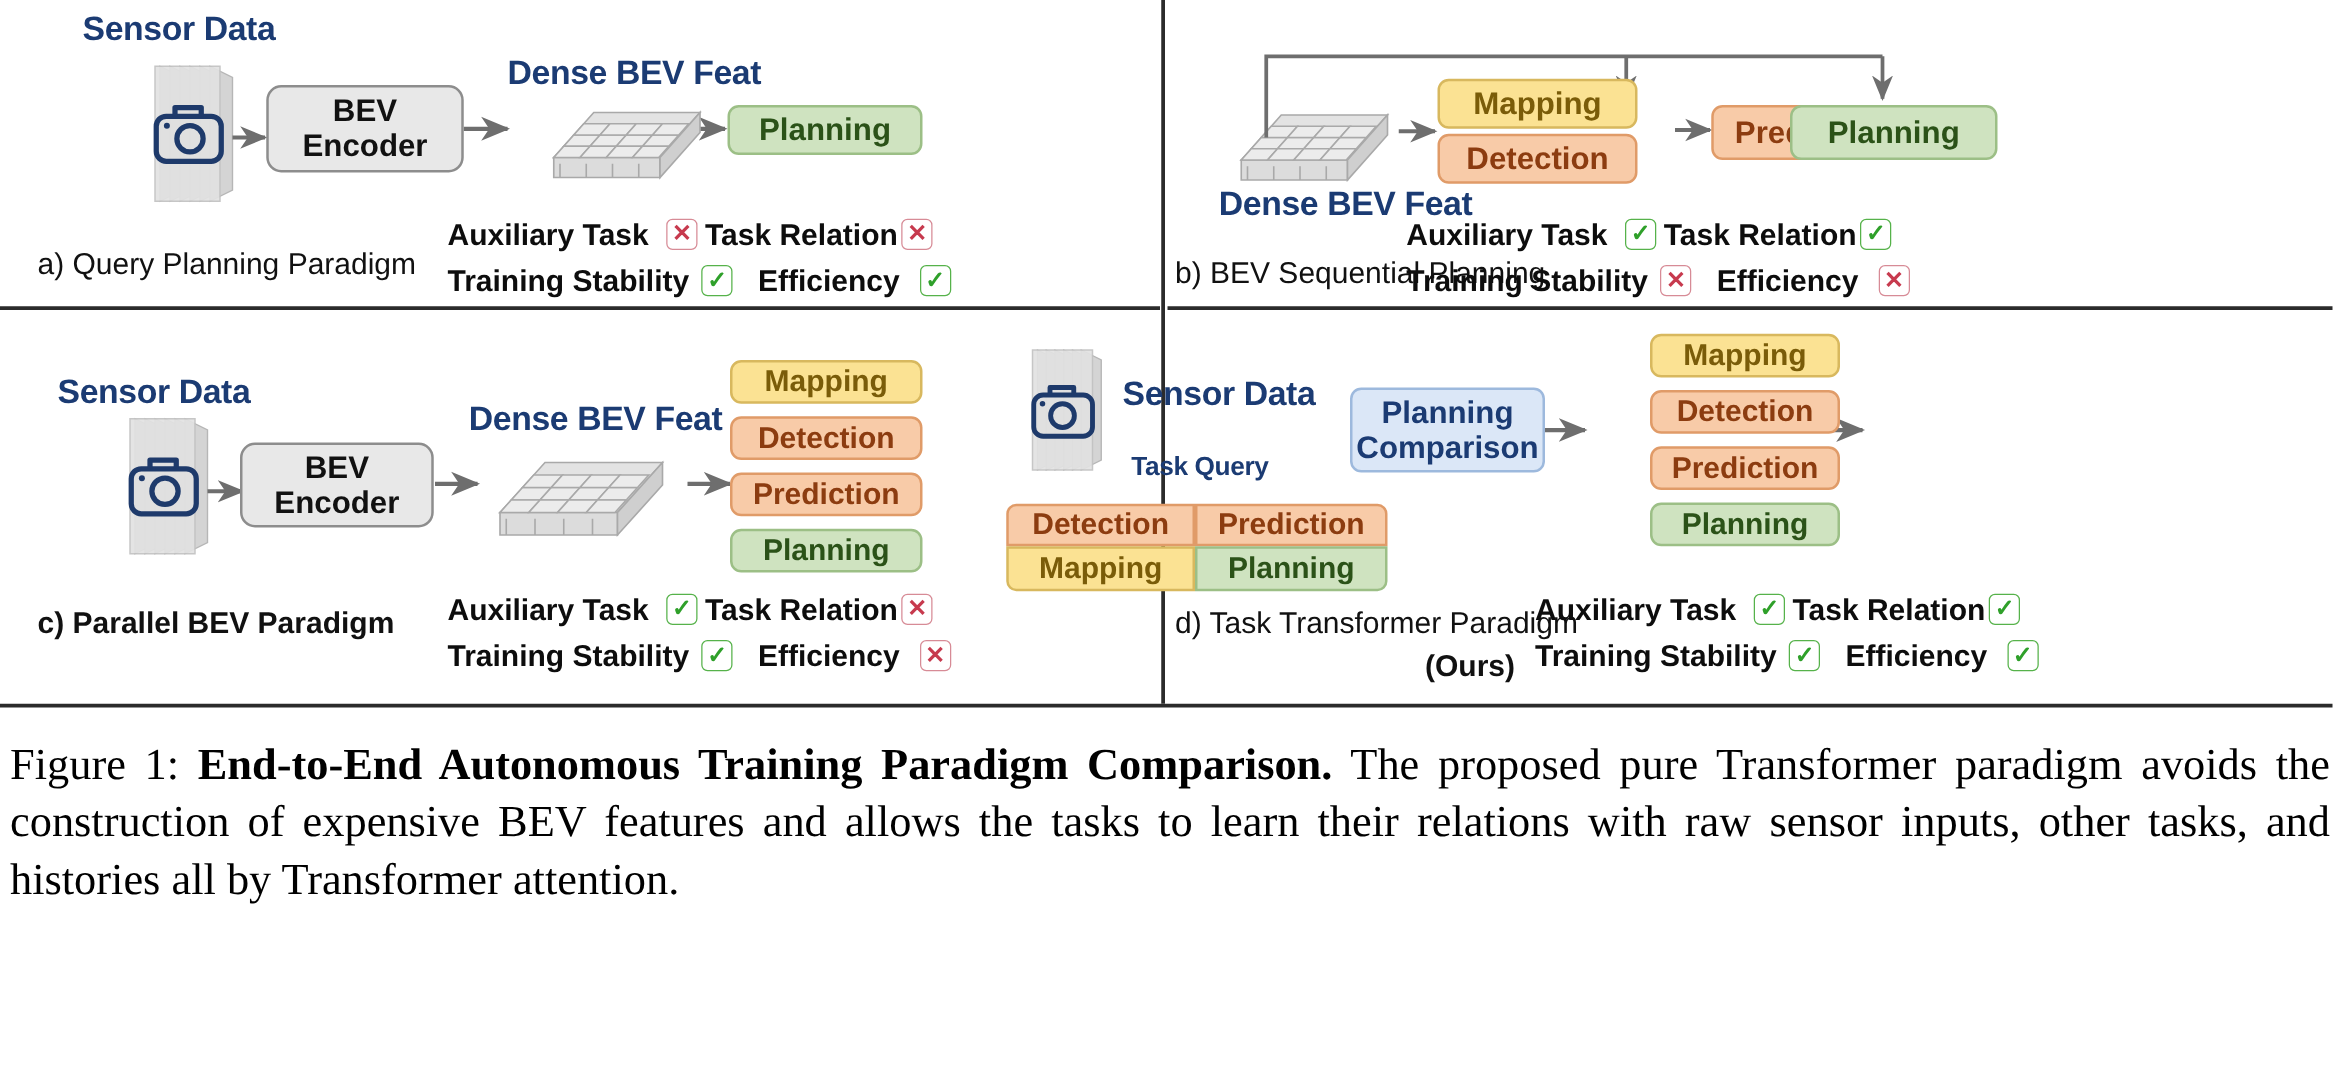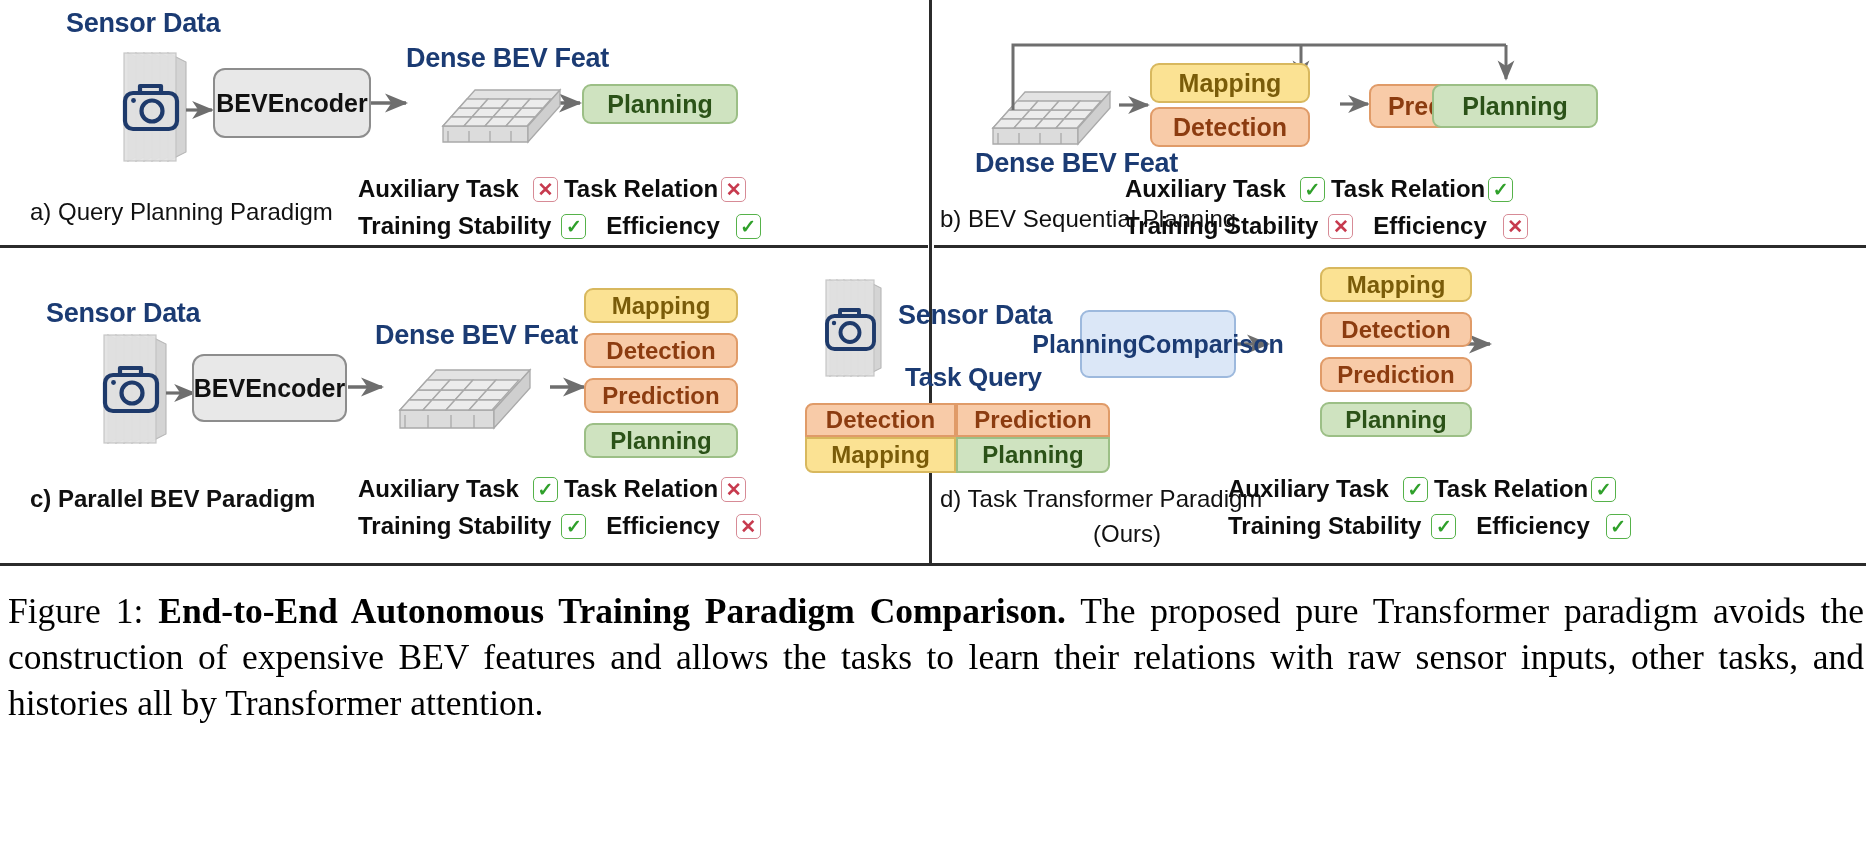--- a/index.html
+++ b/index.html
@@ -15,45 +15,45 @@
   
   .navy-label{
     position:absolute;color:#1b3b73;font-weight:bold;
     font-family:"Liberation Sans",sans-serif;white-space:nowrap;
     letter-spacing:-0.3px;
   }
   .quad-caption{
     position:absolute;color:#111;font-size:24px;white-space:nowrap;
     font-family:"Liberation Sans",sans-serif;
   }
-  .quad-caption.bold{font-weight:normal;}
+  .quad-caption.bold{font-weight:bold;margin-left:47px;}
 
   
   .box{
     position:absolute;box-sizing:border-box;display:flex;
     align-items:center;justify-content:center;
     border-radius:9px;font-weight:bold;white-space:nowrap;
     font-family:"Liberation Sans",sans-serif;
   }
   .box.gray{background:#e8e8e8;border:2px solid #8d8d8d;color:#111;border-radius:12px;}
   .box.green{background:#cfe3c0;border:2px solid #9cbf86;color:#2b5218;}
   .box.yellow{background:#fbe293;border:2px solid #d9b martial;}
   .box.yellow{background:#fbe293;border:2px solid #d8b85e;color:#7a5c09;}
   .box.orange{background:#f8cba8;border:2px solid #e09b68;color:#8c3c10;}
   .box.blue{background:#dbe7f7;border:2px solid #9db9dd;color:#1b3b73;}
 
   .box .l2{display:block;}
-  .two-line{flex-direction:row;line-height:1.12;}
+  .two-line{flex-direction:column;line-height:1.12;}
 
   
   svg.overlay{position:absolute;left:0;top:0;width:1866px;height:852px;pointer-events:none;}
 
   
   .badges{position:absolute;}
-  .badge-row{display:flex;align-items:center;white-space:nowrap;}
+  .badge-row{display:flex;white-space:nowrap;}
   .badge-label{font-weight:bold;color:#0d0d0d;font-family:"Liberation Sans",sans-serif;}
   .mark{
     display:inline-flex;align-items:center;justify-content:center;
     box-sizing:border-box;border-radius:5px;font-weight:bold;
     line-height:1;
   }
   .mark.ok{border:1.6px solid #56b24a;color:#2fa02a;}
   .mark.no{border:1.6px solid #d78b96;color:#c73a4e;}
 
   
@@ -334,21 +334,21 @@
         <span class="badge-label" style="font-size:24px;">Training Stability</span>
         <span class="mark ok" style="margin:0 20px 0 10px;width:25px;height:25px;font-size:19px;">✓</span>
         <span class="badge-label" style="font-size:24px;">Efficiency</span>
         <span class="mark no" style="margin-left:16px;width:25px;height:25px;font-size:19px;">✕</span>
       </div>
     </div>
   </div>
 
   <div class="quad">
     <div class="navy-label" style="left:898px;top:300px;font-size:27px;">Sensor Data</div>
-    <div class="navy-label" style="left:905px;top:362px;font-size:26px;">Task Query</div>
+    <div class="navy-label" style="left:905px;top:362px;font-size:21px;">Task Query</div>
 
     <div class="box blue two-line" style="left:1080px;top:310px;width:156px;height:68px;font-size:25px;">
       <span>Planning</span>
       <span class="l2">Comparison</span>
     </div>
 
     <div class="box orange" style="left:805px;top:403px;width:151px;height:34px;border-radius:8px 0 0 0;font-size:24px;">
       <span>Detection</span>
     </div>
     <div class="box orange" style="left:956px;top:403px;width:154px;height:34px;border-radius:0 8px 0 0;font-size:24px;">

